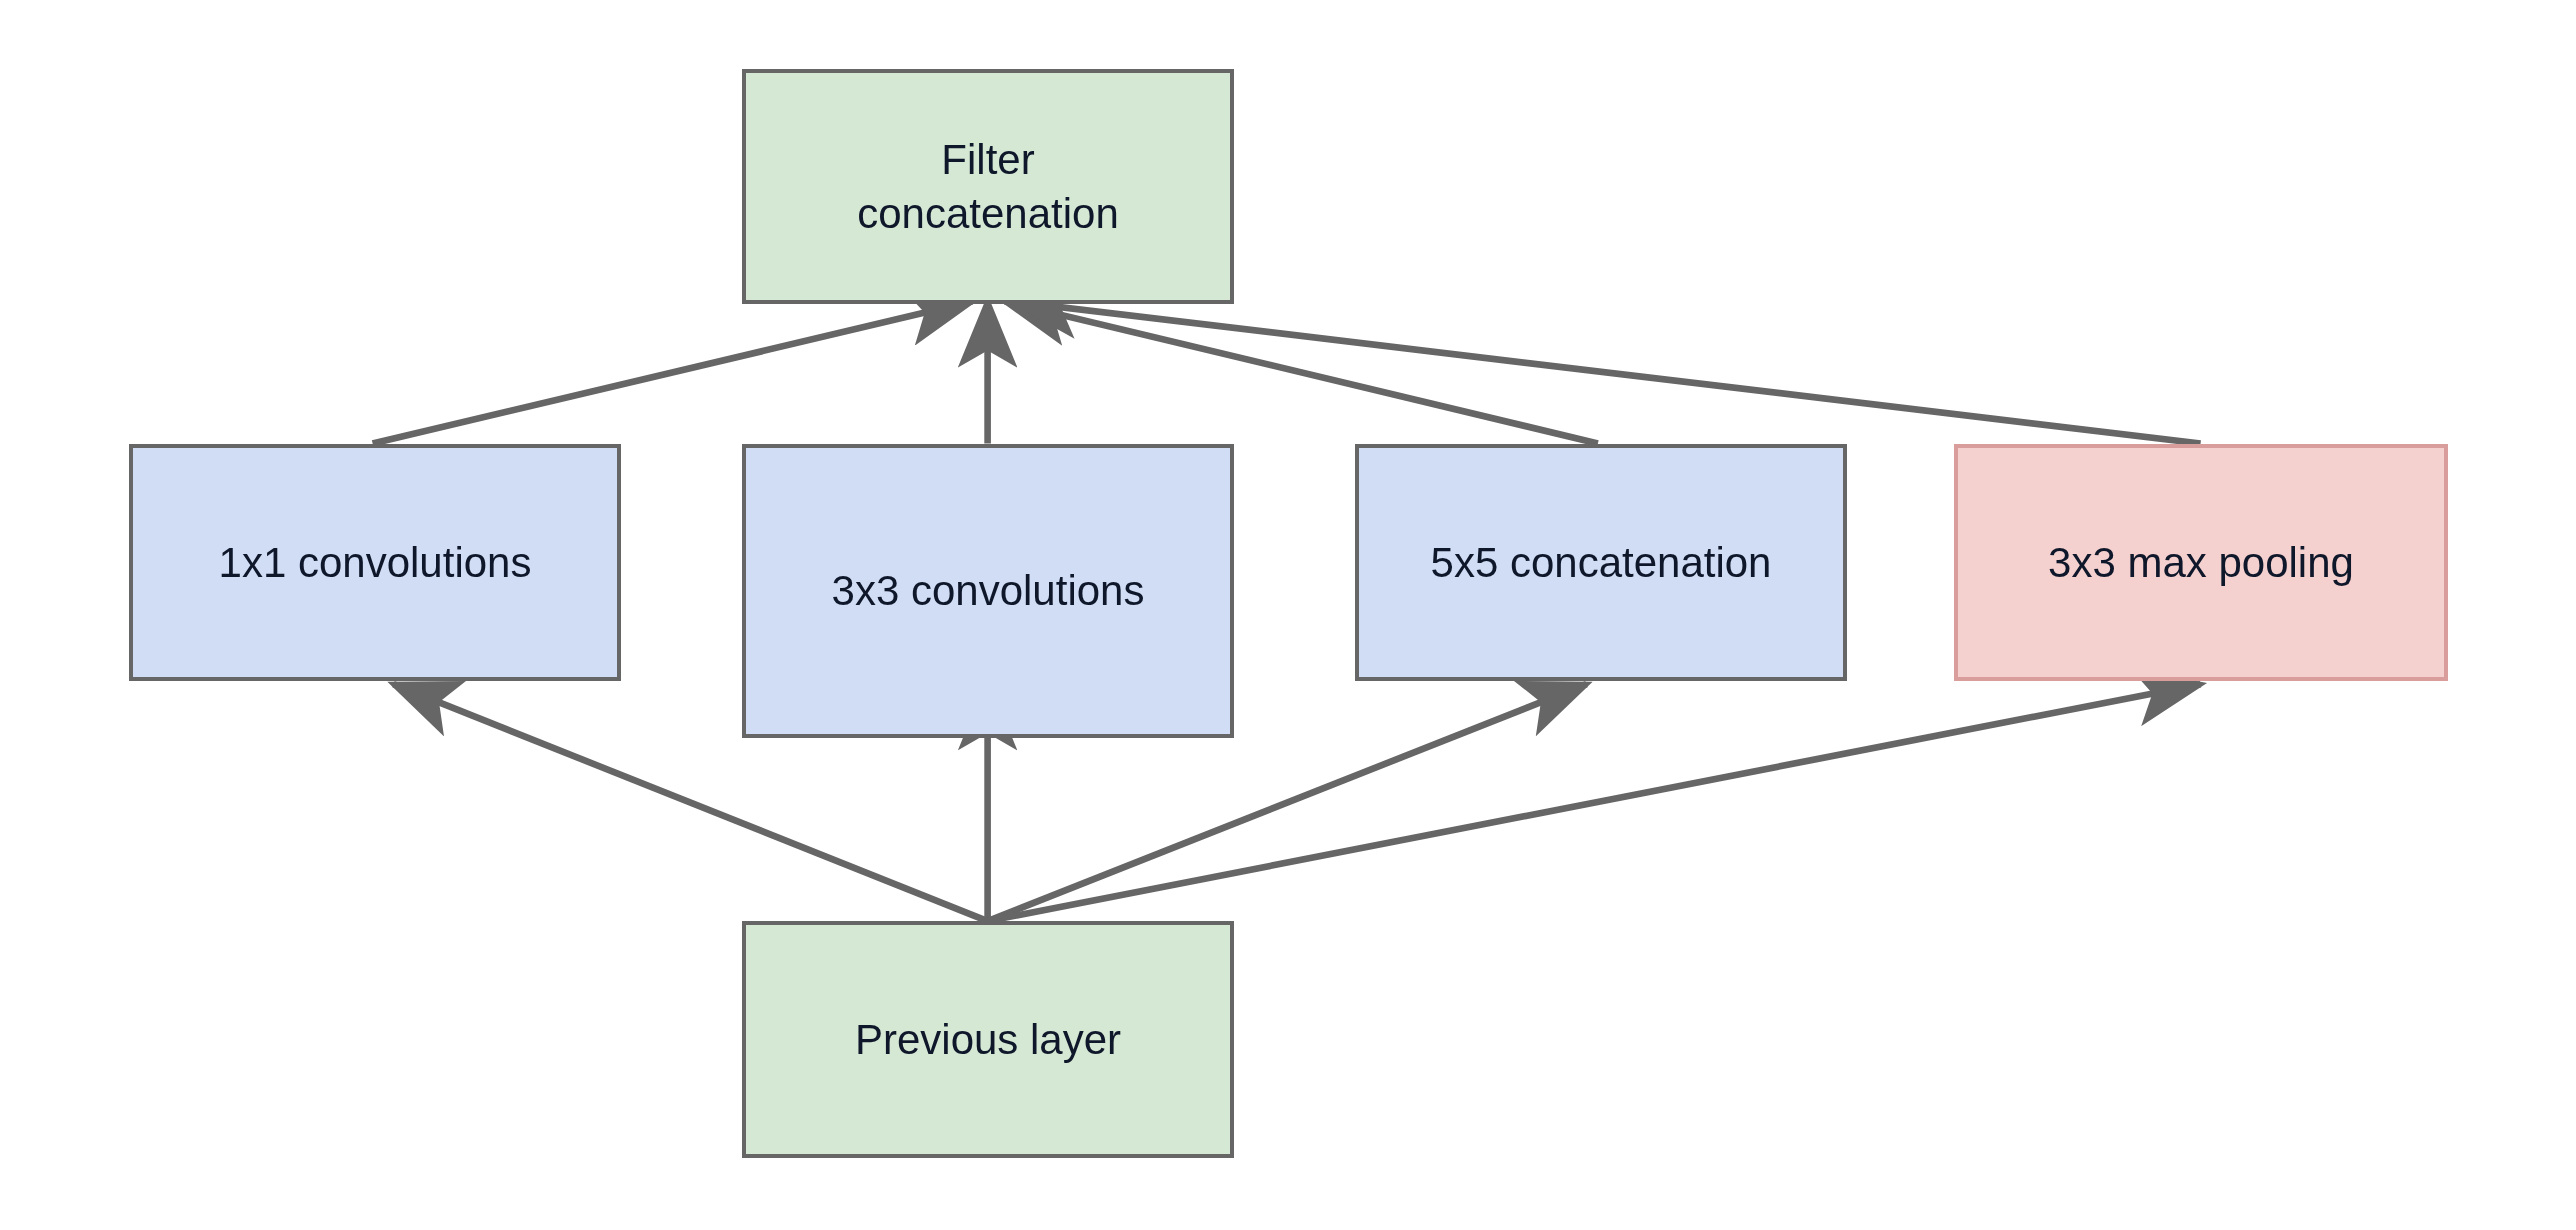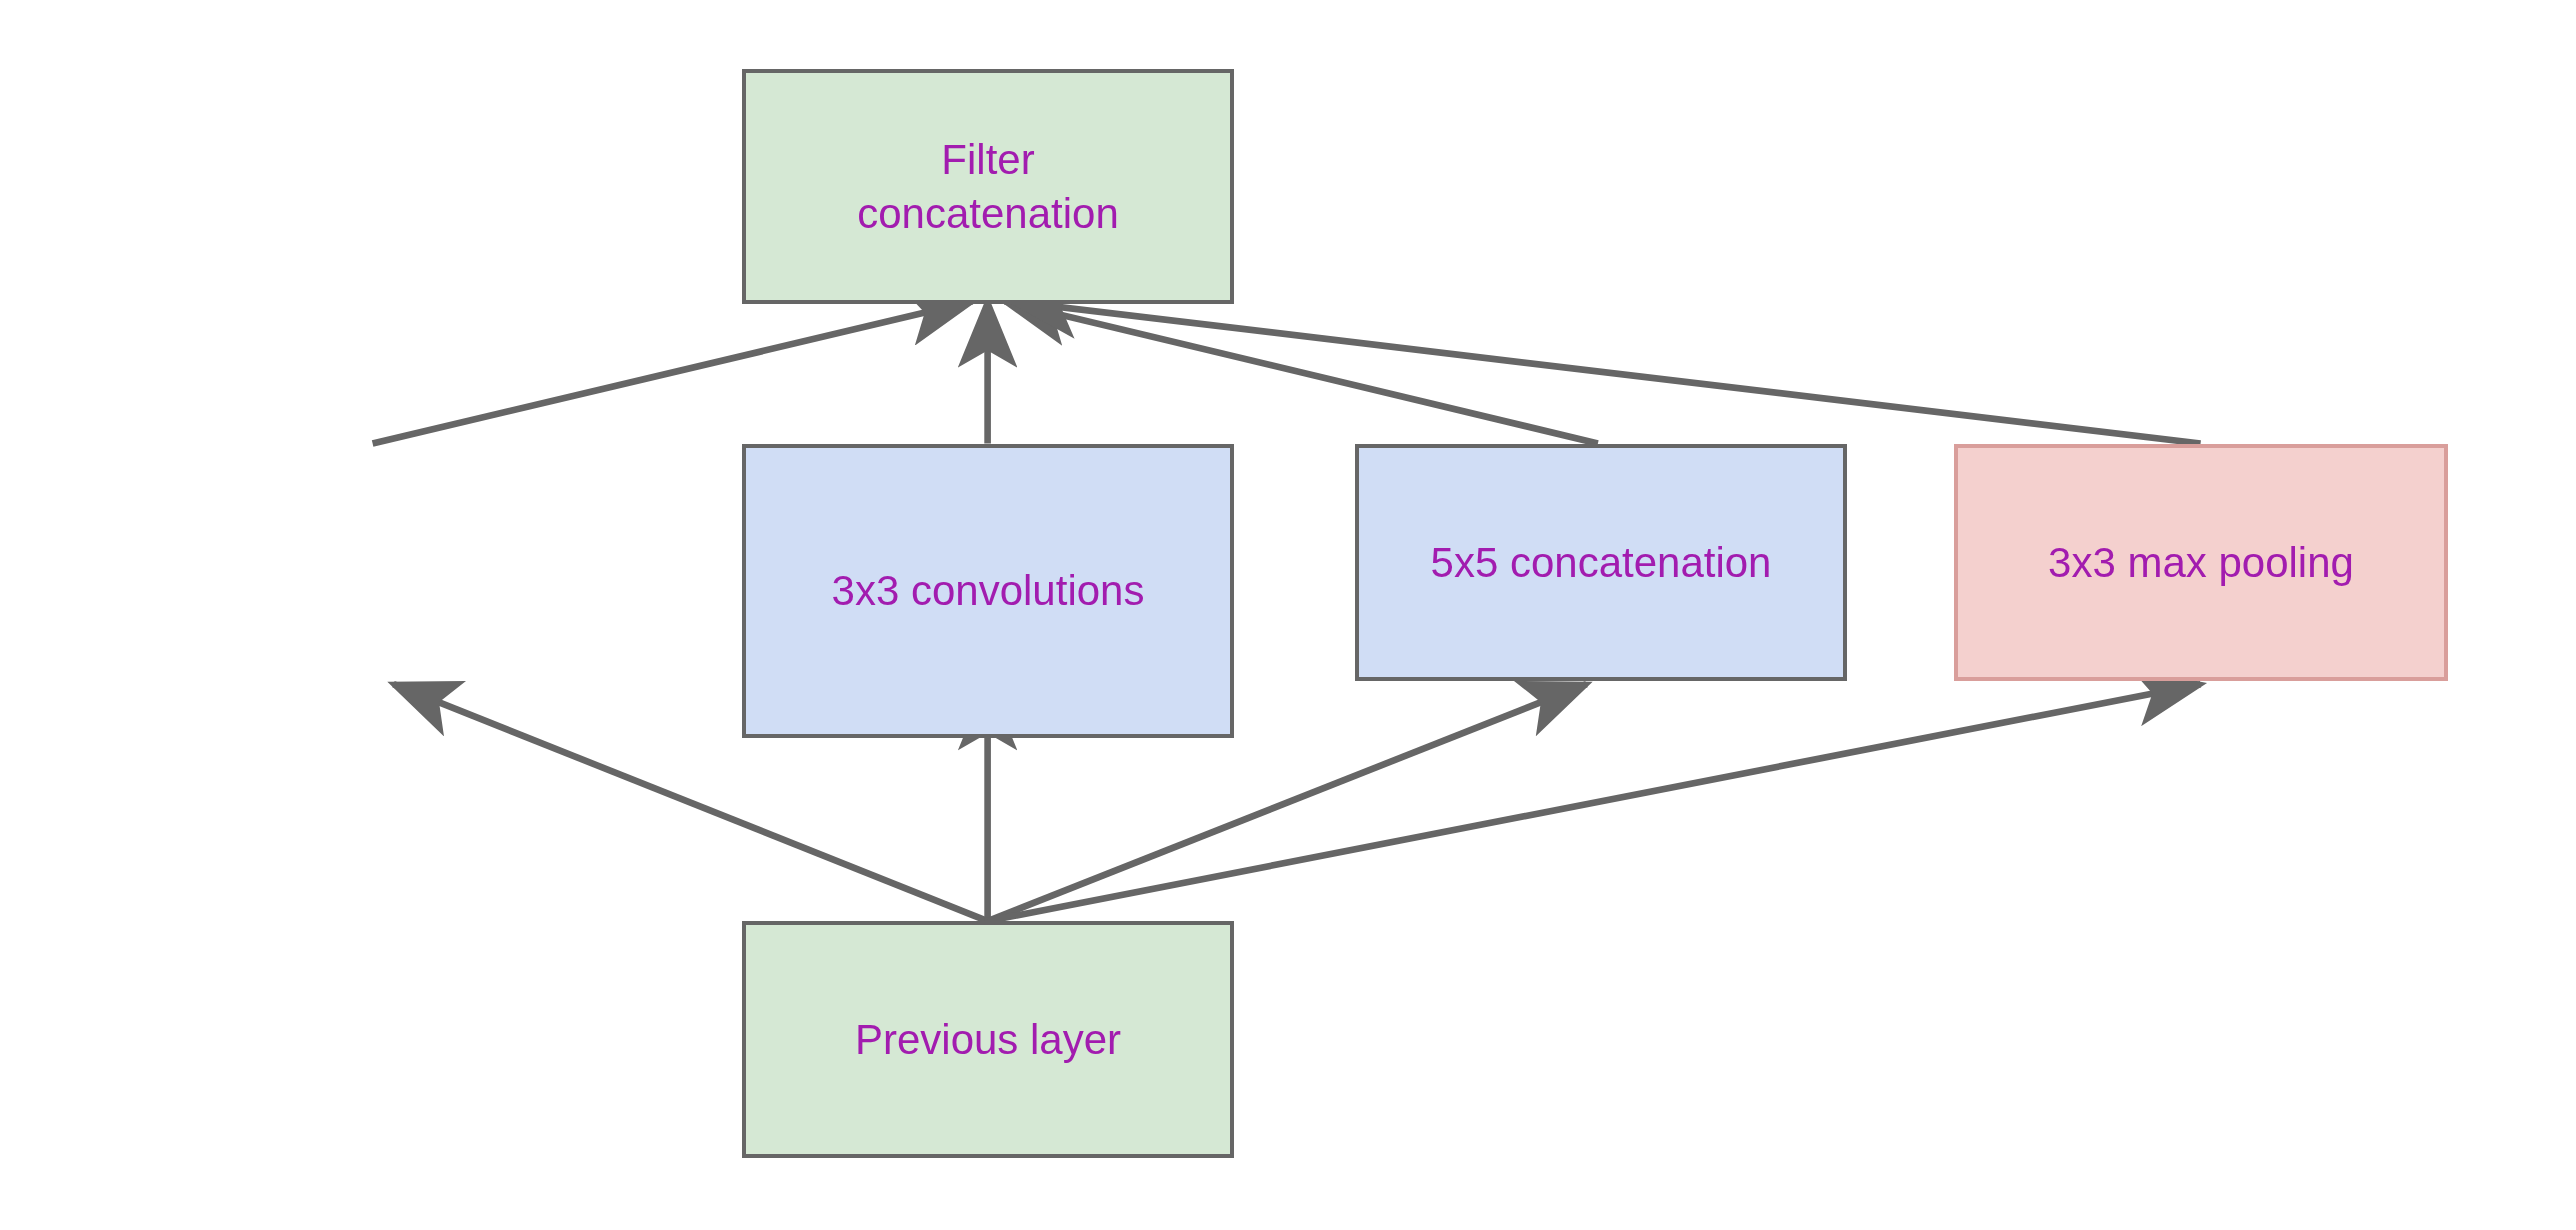--- a/index.html
+++ b/index.html
@@ -25,21 +25,21 @@
   }
   .node {
     position: absolute;
     box-sizing: border-box;
     display: flex;
     align-items: center;
     justify-content: center;
     text-align: center;
     font-size: 42px;
     line-height: 1.28;
-    color: #a21caf;
+    color: #0f172a;
     border-style: solid;
     border-width: 4.7px;
     white-space: pre-line;
   }
   .node-green {
     background: #d5e8d4;
     border-color: #666666;
   }
   .node-blue {
     background: #d0ddf5;
@@ -75,20 +75,23 @@
         <line x1="1686" y1="468" x2="1060" y2="318" marker-end="url(#arrowhead)"></line>
         <line x1="2322" y1="468" x2="1068" y2="318" marker-end="url(#arrowhead)"></line>
       </g>
   </svg>
 
   <div class="node node-green" id="node-filter-concatenation" style="left: 742px; top: 69px; width: 492px; height: 235px;">
     <span class="node-label">Filter
 concatenation</span>
   </div>
 
+  <div class="node node-blue" id="node-conv-1x1" style="left: 129px; top: 444px; width: 492px; height: 237px;">
+    <span class="node-label">1x1 convolutions</span>
+  </div>
 
   <div class="node node-blue" id="node-conv-3x3" style="left: 742px; top: 444px; width: 492px; height: 294px;">
     <span class="node-label">3x3 convolutions</span>
   </div>
 
   <div class="node node-blue" id="node-conv-5x5" style="left: 1355px; top: 444px; width: 492px; height: 237px;">
     <span class="node-label">5x5 concatenation</span>
   </div>
 
   <div class="node node-red" id="node-maxpool-3x3" style="left: 1954px; top: 444px; width: 494px; height: 237px;">

